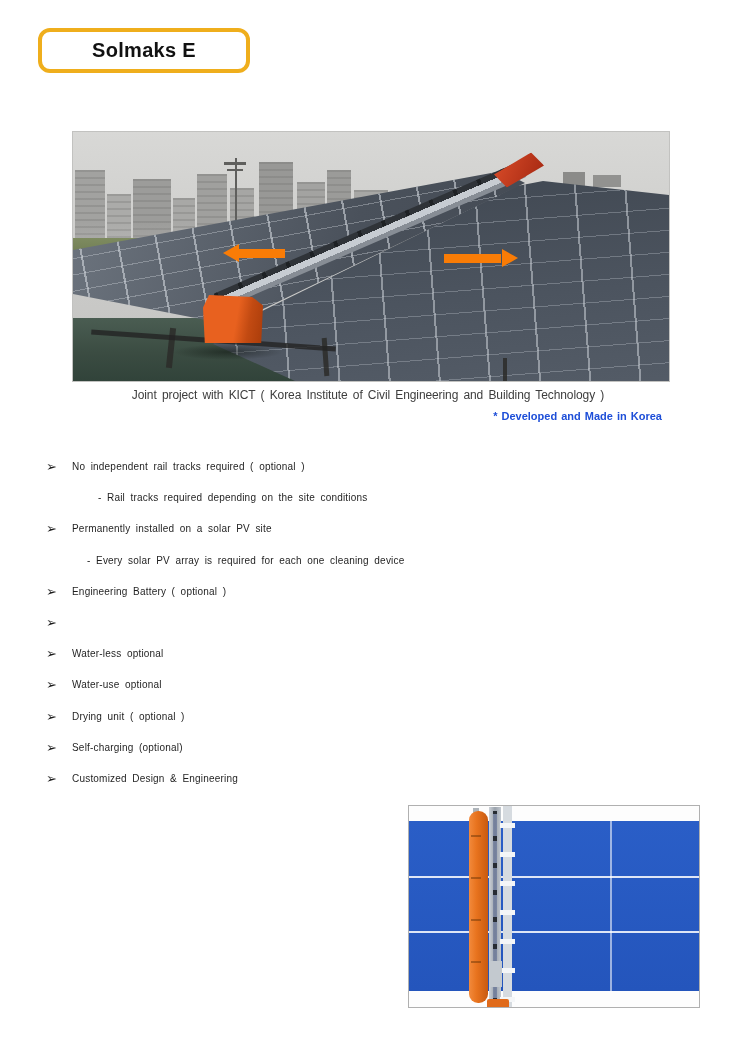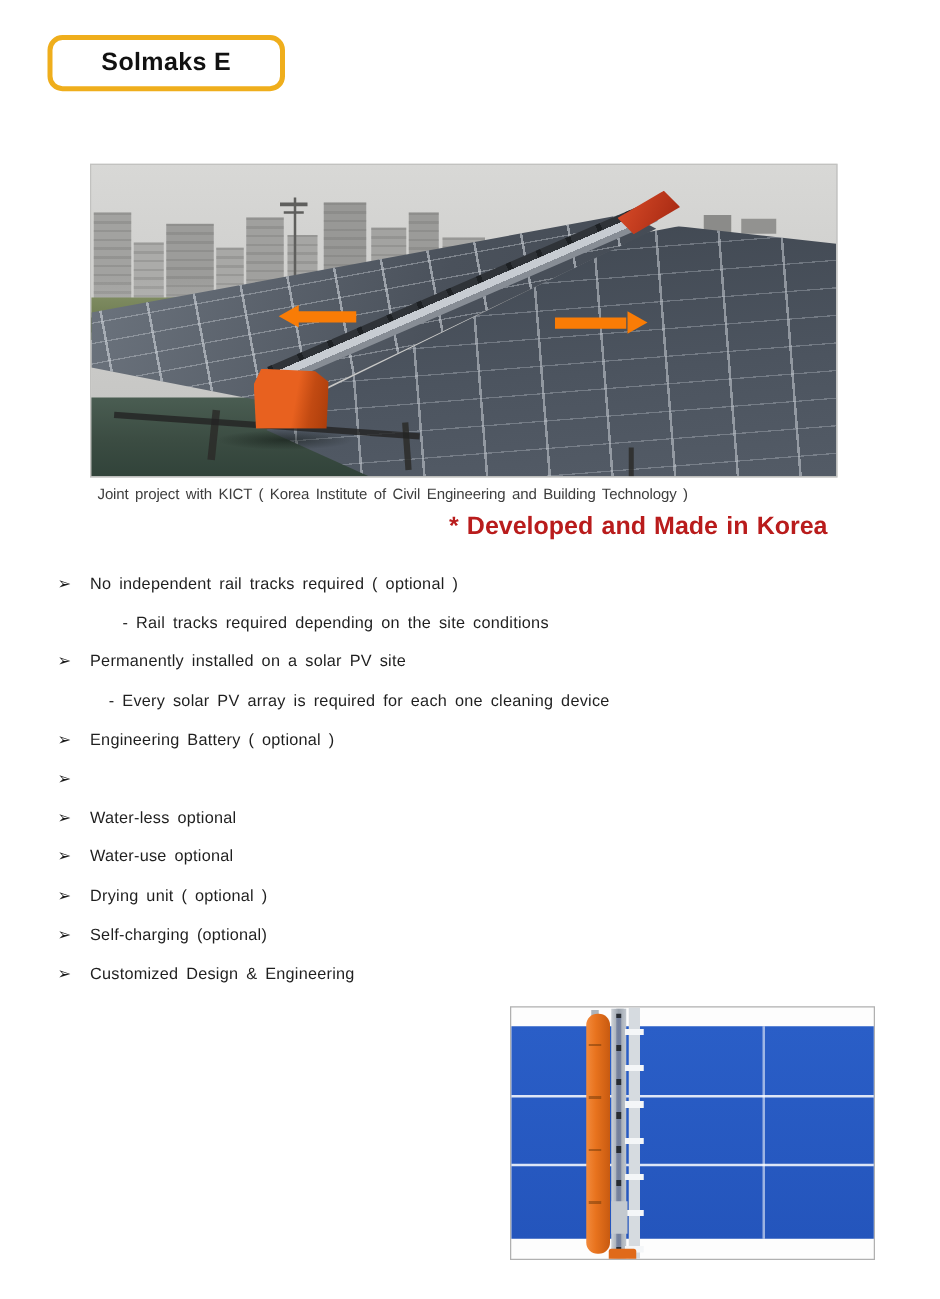--- a/index.html
+++ b/index.html
@@ -1,21 +1,21 @@
 <!DOCTYPE html>
 <html><head>
 <meta charset="utf-8">
 <style>
   html,body{margin:0;padding:0;background:#fff;}
   .page{position:relative;width:752px;height:1039px;background:#ffffff;overflow:hidden;
         font-family:"Liberation Sans", sans-serif;color:#202020;}
   .abs{position:absolute;}
 
   
-  .title-box{left:38px;top:28px;width:190px;height:45px;box-sizing:border-box;
+  .title-box{left:38px;top:28px;width:212px;height:45px;box-sizing:border-box;
     border:4px solid #EFAE1C;border-radius:12px;background:#fff;
     display:flex;align-items:center;justify-content:center;}
   .title-box span{font-size:20px;font-weight:bold;color:#111;letter-spacing:.3px;}
 
   
   .photo{left:72px;top:131px;width:596px;height:249px;overflow:hidden;
     border:1px solid #c2c2c0;background:#cfcfcd;}
   .sky{left:0;top:0;width:596px;height:200px;
     background:linear-gradient(180deg,#d8d8d6 0%,#cbcbc9 70%,#c6c6c4 100%);}
   .bld{background-image:repeating-linear-gradient(180deg, rgba(110,110,108,.28) 0 2px, transparent 2px 7px);}
@@ -61,28 +61,28 @@
     background:radial-gradient(ellipse at center, rgba(12,18,14,.5) 0%, rgba(12,18,14,0) 70%);}
   .arrow{height:19px;}
   .arrow .body{position:absolute;top:5px;height:9px;background:#F97C06;}
   .arrow .head-l{position:absolute;left:0;top:0;width:0;height:0;
     border-top:9.5px solid transparent;border-bottom:9.5px solid transparent;border-right:16px solid #F97C06;}
   .arrow .head-r{position:absolute;right:0;top:0;width:0;height:0;
     border-top:9.5px solid transparent;border-bottom:9.5px solid transparent;border-left:16px solid #F97C06;}
 
   
   .caption{left:78px;top:388px;width:580px;font-size:12px;color:#3d3d3d;
-    letter-spacing:-0.1px;word-spacing:2px;}
-  .note{right:90px;top:410px;font-size:20px;font-weight:bold;color:#b91c1c;word-spacing:1px;}
+    letter-spacing:-0.1px;word-spacing:2px;text-align:center;}
+  .note{right:90px;top:410px;font-size:11px;font-weight:bold;color:#1d4ed8;word-spacing:1px;}
 
   
   .features{left:0;top:451px;width:700px;}
   .feat{display:flex;align-items:center;height:31.2px;}
   .feat .bullet{display:inline-block;width:26px;font-size:13px;color:#1a1a1a;flex:0 0 26px;}
-  .feat .txt{font-size:13px;color:#1f1f1f;word-spacing:2.5px;letter-spacing:.2px;white-space:nowrap;}
+  .feat .txt{font-size:10px;color:#1f1f1f;word-spacing:2.5px;letter-spacing:.2px;white-space:nowrap;}
   .lvl0{padding-left:46px;}
 
   
   .render{left:408px;top:805px;width:292px;height:203px;box-sizing:border-box;
     border:1px solid #b0b0b0;background:#fdfdfd;overflow:hidden;}
   .bluepanel{left:0;top:15px;width:292px;height:170px;
     background:linear-gradient(180deg,#2a5ec7 0%,#2455BC 100%);}
   .gl-h{position:absolute;left:0;width:292px;height:2px;background:rgba(255,255,255,.85);}
   .gl-v{position:absolute;top:0;width:2px;height:170px;background:rgba(255,255,255,.55);}
   .cyl{left:60px;top:5px;width:19px;height:192px;border-radius:9px;

